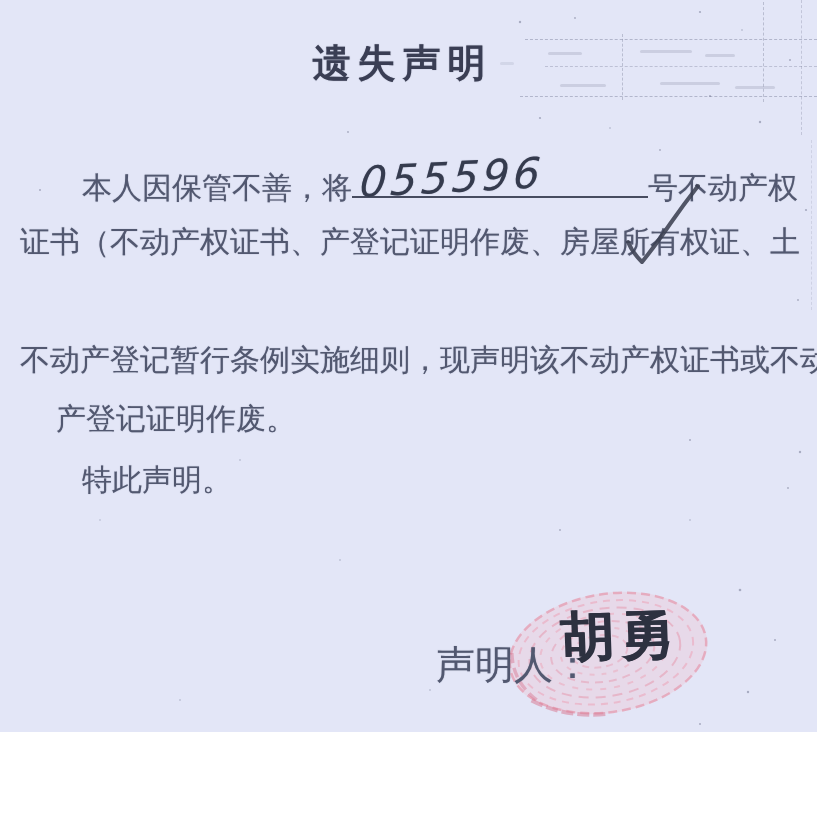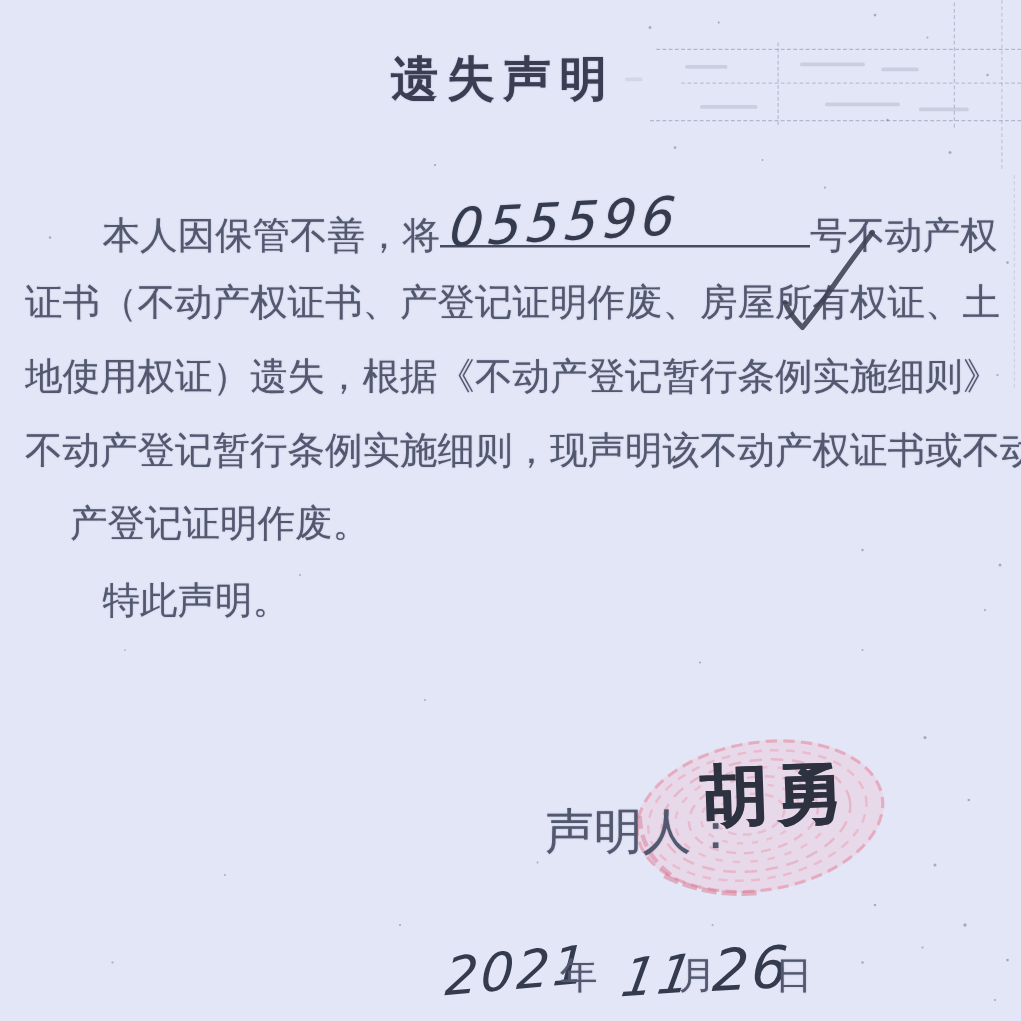--- a/index.html
+++ b/index.html
@@ -1,17 +1,17 @@
 <!DOCTYPE html>
 <html><head>
 <meta charset="utf-8">
 <style>
   html,body { margin:0; padding:0; }
   .page {
-    position:relative; width:817px; height:817px;
+    position:relative; width:817px; height:732px;
     background:#e3e6f7; overflow:hidden;
     font-family:"Liberation Serif","DejaVu Serif",serif;
   }
   .print {
     position:absolute; white-space:nowrap;
     color:#525870; font-size:30px;
     text-shadow:0 0 1px rgba(82,88,112,0.55);
   }
   .title {
     position:absolute; left:0; right:0; top:38px;
@@ -111,21 +111,20 @@
         <circle cx="796" cy="800" r="0.9"></circle>
     </g>
   </svg>
 
   <div class="title">遗失声明</div>
 
   <div class="print" style="left:82px; top:160px;">
     <span>本人因保管不善，将</span><span class="blank-line"><span class="hand cert-number">055596</span></span><span>号不动产权</span>
   </div>
   <div class="print" style="left:20px; top:222px;">证书（不动产权证书、产登记证明作废、房屋所有权证、土</div>
-  <div class="print" style="left:20px; top:281px;">地使用权证）遗失，根据《不动产登记暂行条例实施细则》</div>
   <div class="print" style="left:20px; top:340px;">不动产登记暂行条例实施细则，现声明该不动产权证书或不动</div>
   <div class="print" style="left:20px; top:399px;margin-left:36px;">产登记证明作废。</div>
   <div class="print" style="left:82px; top:460px;">特此声明。</div>
 
   <svg style="position:absolute; left:612px; top:172px; width:92px; height:102px;" viewBox="0 0 92 102">
     <path d="M16,70 Q20,80 30,90 Q43,74 58,52 Q72,32 86,14" fill="none" stroke="#3c4152" stroke-width="4" stroke-linecap="round" stroke-linejoin="round" opacity="0.88"></path>
   </svg>
 
   <svg style="position:absolute; left:497px; top:584px; width:222px; height:138px; filter:blur(0.5px);" viewBox="0 0 222 138">
     <g transform="rotate(-9 111 69)">

